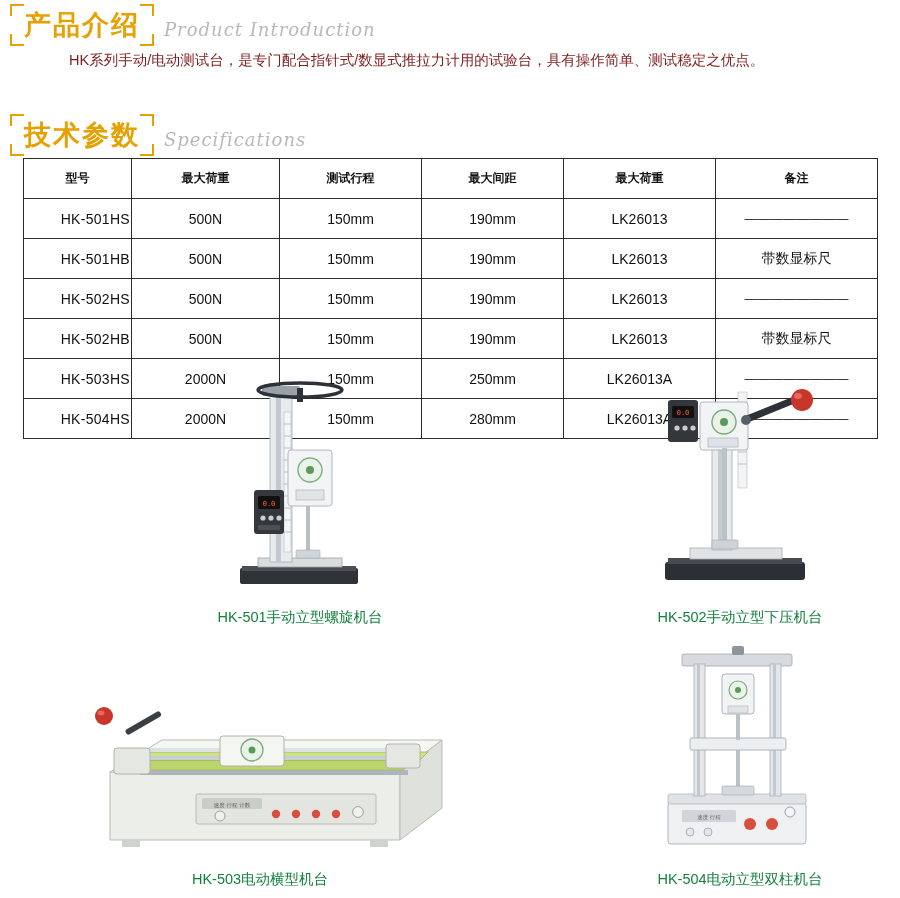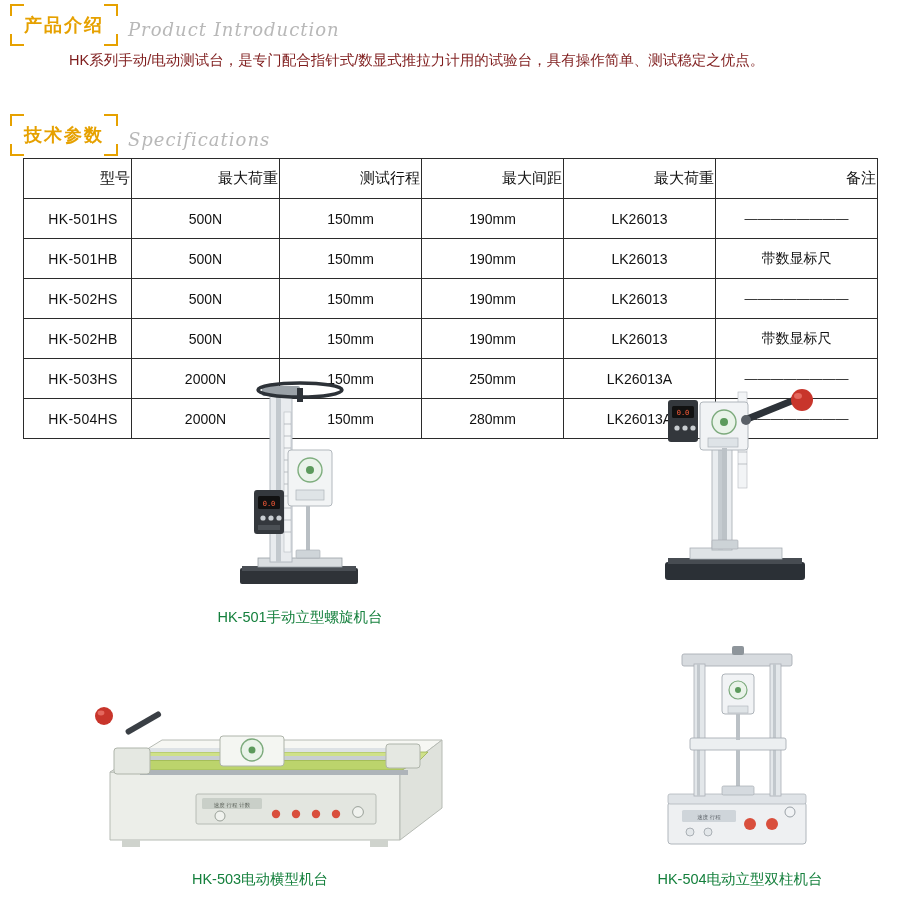--- a/index.html
+++ b/index.html
@@ -22,21 +22,21 @@
     align-items: flex-end;
     gap: 14px;
     padding-left: 14px;
   }
   .head-box {
     position: relative;
     display: inline-block;
     padding: 2px 10px 2px 10px;
   }
   .head-cn {
-    font-size: 18px;
+    font-size: 27px;
     font-weight: bold;
     color: #e6a100;
     letter-spacing: 2px;
     line-height: 30px;
     white-space: nowrap;
   }
   
   .head-box::before,
   .head-box::after {
     content: "";
@@ -114,26 +114,25 @@
   }
   table.spec th, table.spec td {
     border: 1px solid #2b2b2b;
     height: 37px;
     text-align: center;
     vertical-align: middle;
     font-size: 14px;
     color: #111;
   }
   table.spec th {
-    font-size: 15px;
-    font-weight: normal;
+    font-size: 12px;
+    font-weight: bold;
+  }
+  table.spec td.model {
     text-align: right;
-  }
-  table.spec td.model {
-    text-align: center;
     padding-left: 12px;
     letter-spacing: .3px;
   }
   table.spec td.dash {
     color: #222;
     letter-spacing: 0px;
     font-size: 13px;
   }
   col.c0 { width: 108px; }
   col.c1 { width: 148px; }
@@ -348,20 +347,21 @@
 
       <rect x="156" y="44" width="62" height="7" rx="3.5" transform="rotate(-22 156 48)" fill="#2d3238"></rect>
       <circle cx="212" cy="28" r="11" fill="#c8352b"></circle>
       <ellipse cx="208" cy="24" rx="4" ry="3" fill="#e4685e"></ellipse>
 
       <circle cx="156" cy="48" r="5" fill="#5a6067"></circle>
 
       <rect x="132" y="76" width="5" height="100" fill="#bcc2c7"></rect>
       <rect x="122" y="168" width="26" height="9" rx="1" fill="#cdd3d7" stroke="#a4aab0" stroke-width="0.6"></rect>
     </svg>
+    <div class="caption">HK-502手动立型下压机台</div>
   </div>
 
   <div class="fig" id="fig-503">
     <svg class="canvas" width="380" height="220" viewBox="0 0 380 220">
 
       <polygon points="40,128 330,128 330,196 40,196" fill="#eceee9" stroke="#b6bbb4" stroke-width="1"></polygon>
       <polygon points="40,128 92,96 372,96 330,128" fill="#f6f7f3" stroke="#b6bbb4" stroke-width="1"></polygon>
       <polygon points="330,128 372,96 372,164 330,196" fill="#dfe2dc" stroke="#b6bbb4" stroke-width="1"></polygon>
 
       <polygon points="62,116 350,116 332,126 44,126" fill="#bcd46c" stroke="#9bb352" stroke-width="0.8"></polygon>

